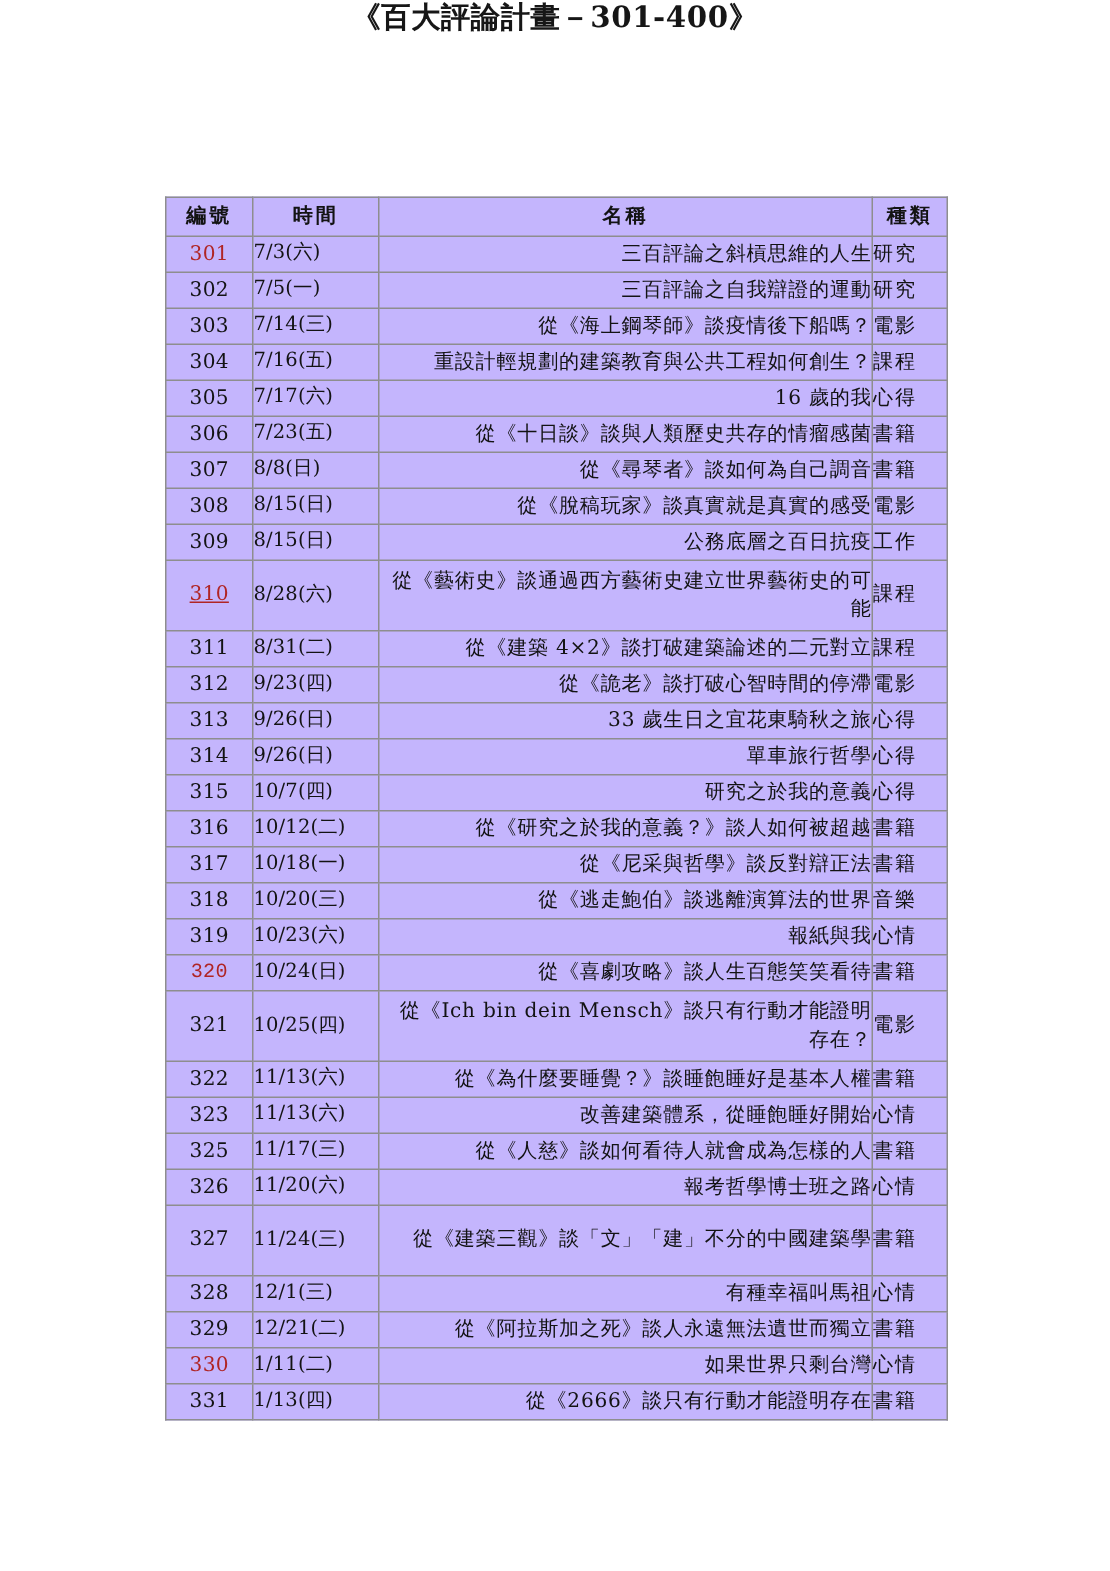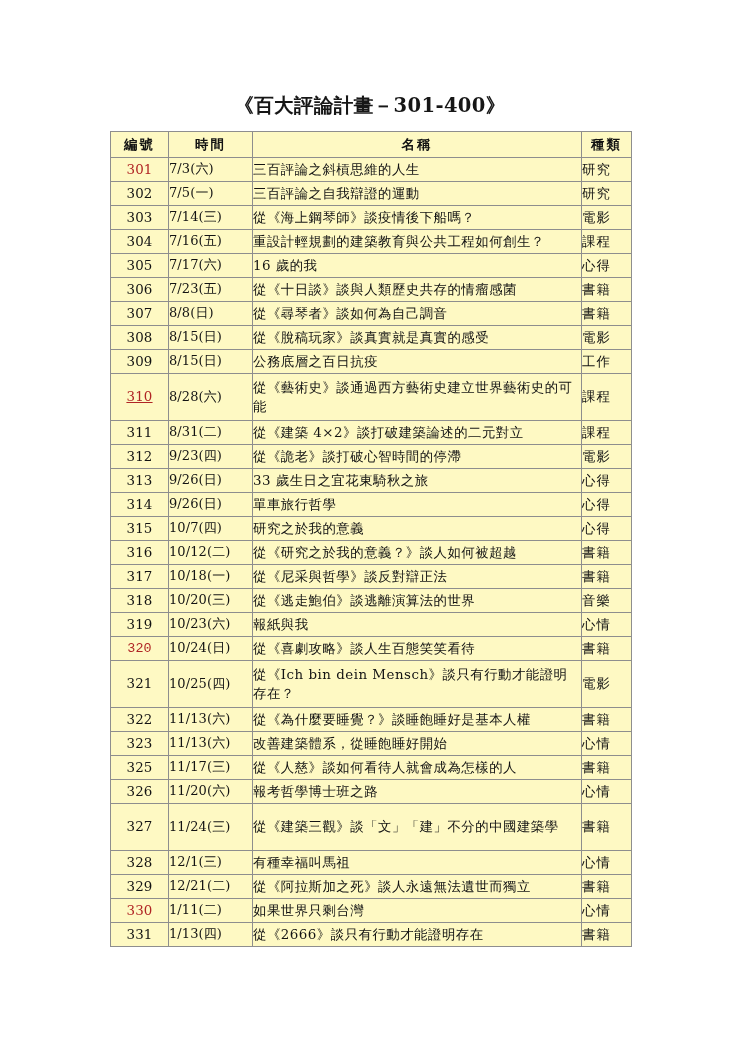--- a/index.html
+++ b/index.html
@@ -21,21 +21,20 @@
     width: 740px;
     height: 1047px;
     box-sizing: border-box;
     padding: 0;
     overflow: hidden;
     background: #ffffff;
   }
 
   .doc-title {
     margin: 0;
-    padding-top: 94px;
     text-align: center;
     font-family: "DejaVu Serif", "Liberation Serif", serif;
     font-size: 19.5px;
     font-weight: 700;
     letter-spacing: 0.4px;
     line-height: 1.2;
     color: #161616;
   }
 
   .table-wrap {
@@ -43,21 +42,21 @@
     left: 110px;
     top: 131px;
     width: 521px;
   }
 
   table.plan-table {
     width: 521px;
     border-collapse: collapse;
     table-layout: fixed;
     font-size: 13.2px;
-    background: #fef9c3;
+    background: #c4b5fd;
   }
 
   table.plan-table col.c-id    { width: 58px; }
   table.plan-table col.c-date  { width: 84px; }
   table.plan-table col.c-name  { width: 329px; }
   table.plan-table col.c-type  { width: 50px; }
 
   table.plan-table th,
   table.plan-table td {
     border: 1px solid #8e8e8e;
@@ -87,21 +86,21 @@
 
   td.cell-date {
     text-align: left;
     font-size: 13px;
     letter-spacing: 0.1px;
     padding: 3px 3px;
     white-space: nowrap;
   }
 
   td.cell-name {
-    text-align: left;
+    text-align: right;
     padding: 3px 6px 3px 9px;
     font-size: 13.4px;
     letter-spacing: 0.5px;
     word-break: break-all;
   }
 
   td.cell-type {
     padding: 3px 1px;
     font-size: 13.4px;
     letter-spacing: 1.2px;

